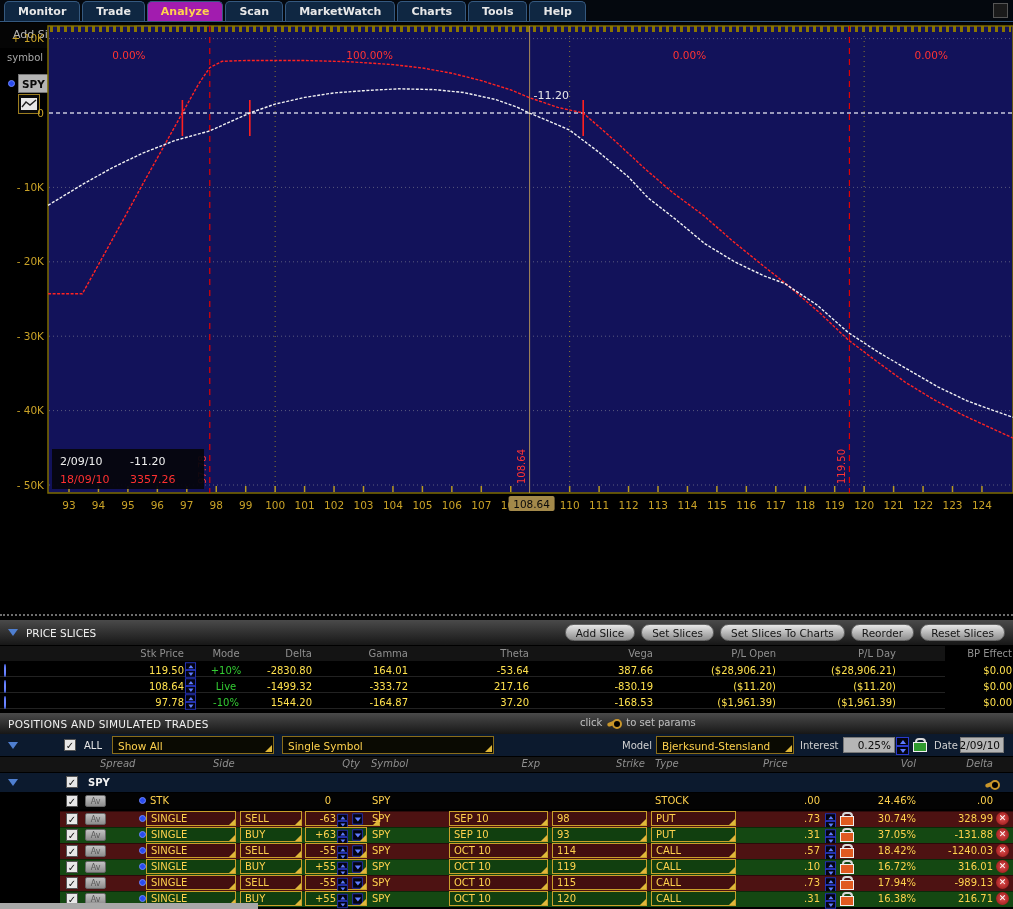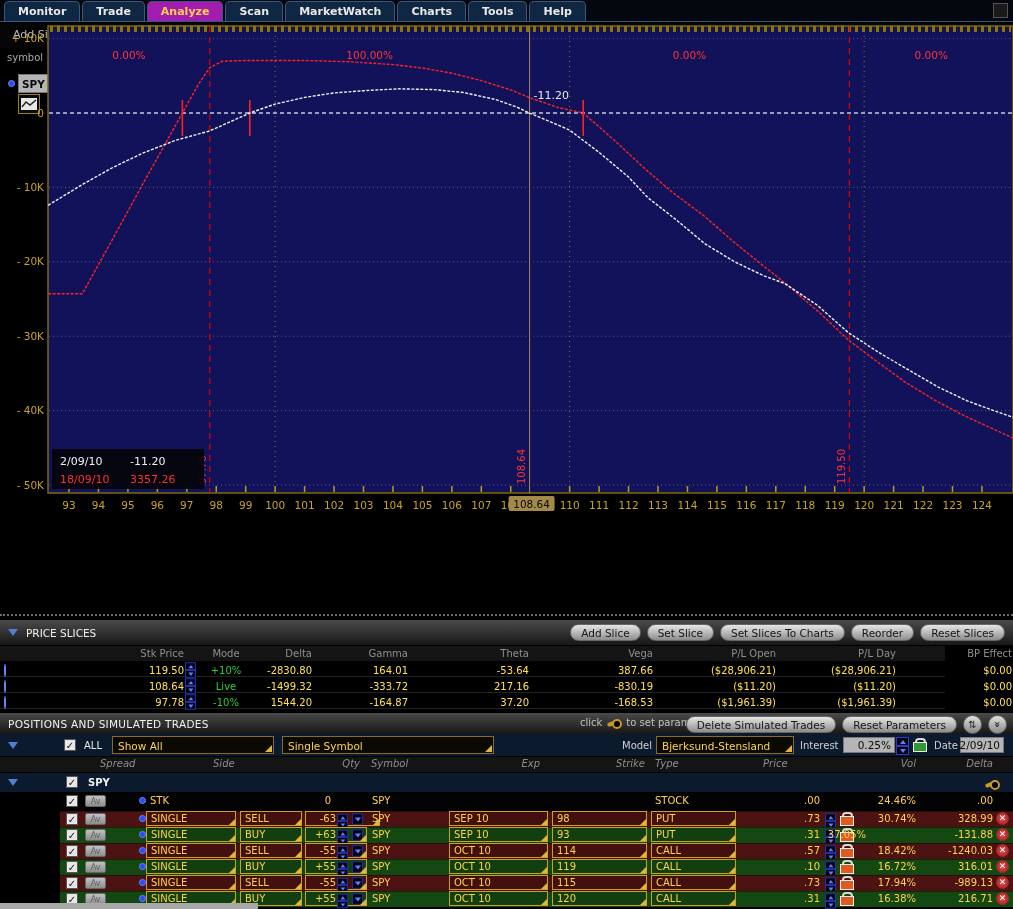--- a/index.html
+++ b/index.html
@@ -285,21 +285,21 @@
   </div>
 
   <div class="dotsep" style="top:614px;"></div>
 
   <div class="strip" style="top:620px;height:25px;">
     <span class="tri" style="margin-left:8px;"></span>
     <span style="margin-left:8px;">PRICE SLICES</span>
   </div>
   <div class="btnrow" style="top:624px;right:8px;" id="slice-buttons">
       <span class="pillbtn">Add Slice</span>
-      <span class="pillbtn">Set Slice</span>
+      <span class="pillbtn">Set Slices</span>
       <span class="pillbtn">Set Slices To Charts</span>
       <span class="pillbtn">Reorder</span>
       <span class="pillbtn">Reset Slices</span>
     </div>
   <div id="slice-table" class="abs" style="left:0;top:646px;width:945px;">
       <div class="sl-grid sl-head" style="height: 15px;">
         <span></span>
         <span class="ra">Stk Price</span>
         <span></span>
         <span class="mode" style="color: rgb(143, 143, 143);">Mode</span>
@@ -361,28 +361,20 @@
       </div>
     </div>
 
   <div class="strip" style="top:713px;height:21px;">
     <span style="margin-left:8px;letter-spacing:.3px;">POSITIONS AND SIMULATED TRADES</span>
   </div>
   <div class="abs" style="top:717px;left:580px;color:#c0c0c0;display:flex;align-items:center;gap:5px;font-size:10px;">
     <span>click</span>
       <span class="wrench"></span>
       <span>to set params</span>
-  </div>
-  <div class="btnrow" style="top:715px;right:6px;">
-    <span class="pillbtn">Delete Simulated Trades</span>
-    <span class="pillbtn">Reset Parameters</span>
-    <span class="circbtn">⇅</span>
-    <span class="circbtn">
-        <span style="display:inline-block;transform:rotate(90deg);font-weight:bold;">»</span>
-      </span>
   </div>
 
   <div class="abs" style="left:0;top:734px;width:1013px;height:22px;background:#0c1a2e;">
     <span class="tri" style="position:absolute;left:8px;top:8px;"></span>
     <span class="ckbox" style="left:64px;top:5px;">✓</span>
     <span class="abs" style="left:84px;top:6px;color:#e8e8e8;">ALL</span>
     <div class="dd" style="left:112px;top:2px;width:162px;height:18px;">Show All</div>
     <div class="dd" style="left:282px;top:2px;width:212px;height:18px;">Single Symbol</div>
     <span class="abs" style="left:622px;top:6px;color:#d0d0d0;">Model</span>
     <div class="dd" style="left:656px;top:2px;width:138px;height:18px;">Bjerksund-Stensland</div>
@@ -472,21 +464,21 @@
         <span class="cell" style="left: 372px;">SPY</span>
         <span class="rowdd" style="left: 449px; width: 99px;">SEP 10</span>
         <span class="rowdd" style="left: 552px; width: 95px;">93</span>
         <span class="rowdd" style="left: 651px; width: 85px;">PUT</span>
         <span class="cell" style="left: 745px; width: 75px; text-align: right;">.31</span>
         <span class="bspin" style="position: absolute; left: 824px; top: 1px; transform: scale(0.85);">
           <i class="up"></i>
           <i class="dn"></i>
         </span>
         <span class="lockicon" style="position: absolute; left: 840px; top: 1px;"></span>
-        <span class="cell" style="left: 804px; width: 62px; text-align: right;">37.05%</span>
+        <span class="cell" style="left: 854px; width: 62px; text-align: right;">37.05%</span>
         <span class="cell" style="left: 918px; width: 75px; text-align: right;">-131.88</span>
         <span class="xicon" style="left: 996px;">✕</span>
       </div>
       <div class="prow sell" style="top: 843px;">
         <div class="bg"></div>
         <span class="ckbox" style="left: 66px;">✓</span>
         <span class="avbtn" style="left: 85px;">Av</span>
         <span class="bluedot" style="position: absolute; left: 139px; top: 4px;"></span>
         <span class="rowdd" style="left: 146px; width: 90px;">SINGLE</span>
         <span class="rowdd" style="left: 240px; width: 62px;">SELL</span>

